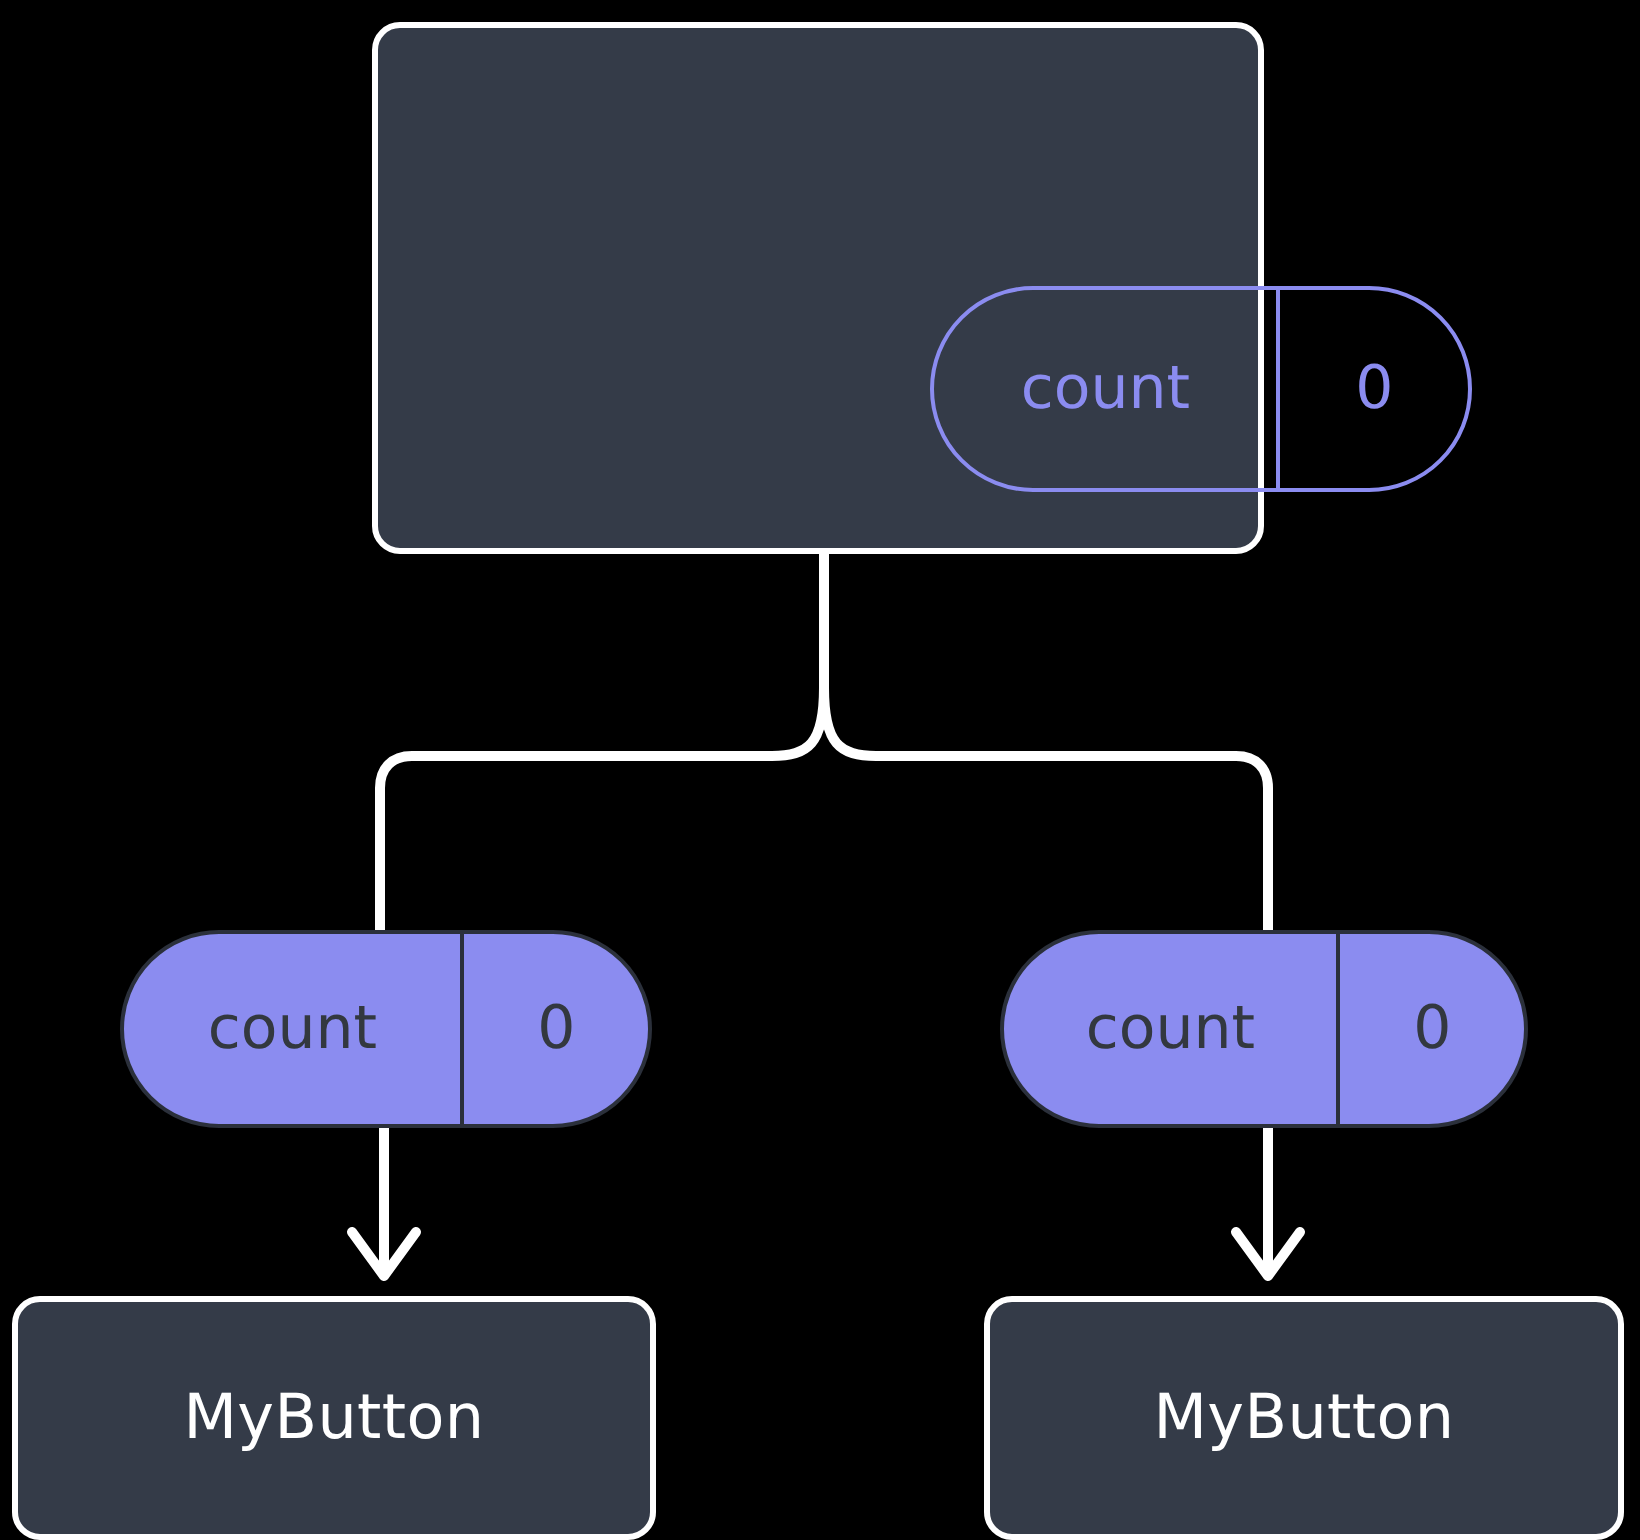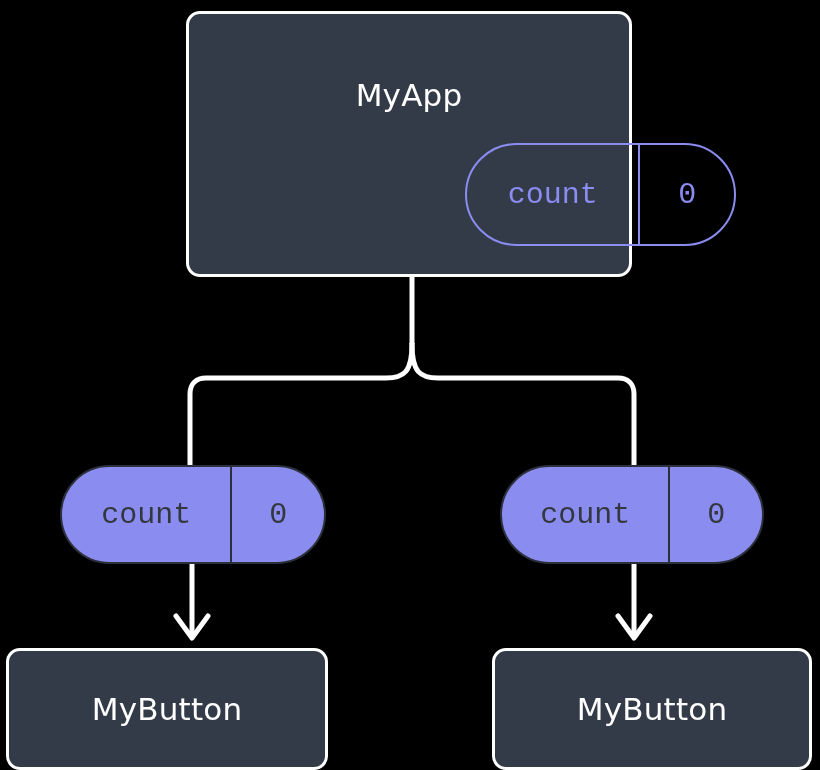--- a/index.html
+++ b/index.html
@@ -82,21 +82,20 @@
   }
   .pill .pill-key,
   .pill .pill-val {
     display: flex;
     align-items: center;
     justify-content: center;
     font-size: 30px;
     font-weight: 400;
     white-space: nowrap;
     box-sizing: border-box;
-    font-family: Liberation Mono, monospace;
   }
   
   .pill.outlined {
     border: 2px solid #8b8cf0;
     background: transparent;
   }
   .pill.outlined .pill-key {
     color: #8b8cf0;
     border-right: 2px solid #8b8cf0;
   }
@@ -155,23 +154,20 @@
     <path d="M 412 344 C 412 372, 420 378, 438 378 L 618 378 C 628 378, 634 384, 634 394 L 634 472" fill="none" stroke="#ffffff" stroke-width="5" stroke-linecap="round" stroke-linejoin="round"></path>
 
     <path d="M 192 562 L 192 634" fill="none" stroke="#ffffff" stroke-width="5" stroke-linecap="butt"></path>
     <path d="M 176 616 L 192 638 L 208 616" fill="none" stroke="#ffffff" stroke-width="5" stroke-linecap="round" stroke-linejoin="round"></path>
 
     <path d="M 634 562 L 634 634" fill="none" stroke="#ffffff" stroke-width="5" stroke-linecap="butt"></path>
     <path d="M 618 616 L 634 638 L 650 616" fill="none" stroke="#ffffff" stroke-width="5" stroke-linecap="round" stroke-linejoin="round"></path>
   </svg>
 
   <div class="component-box" id="app-box">
-    <div id="app-title-wrap">
-      <span class="component-title">MyApp</span>
-    </div>
     <div class="pill outlined" id="app-pill">
       <div class="pill-key">count</div>
       <div class="pill-val">0</div>
     </div>
   </div>
 
   <div class="pill filled" id="pill-left">
     <div class="pill-key">count</div>
     <div class="pill-val">0</div>
   </div>

